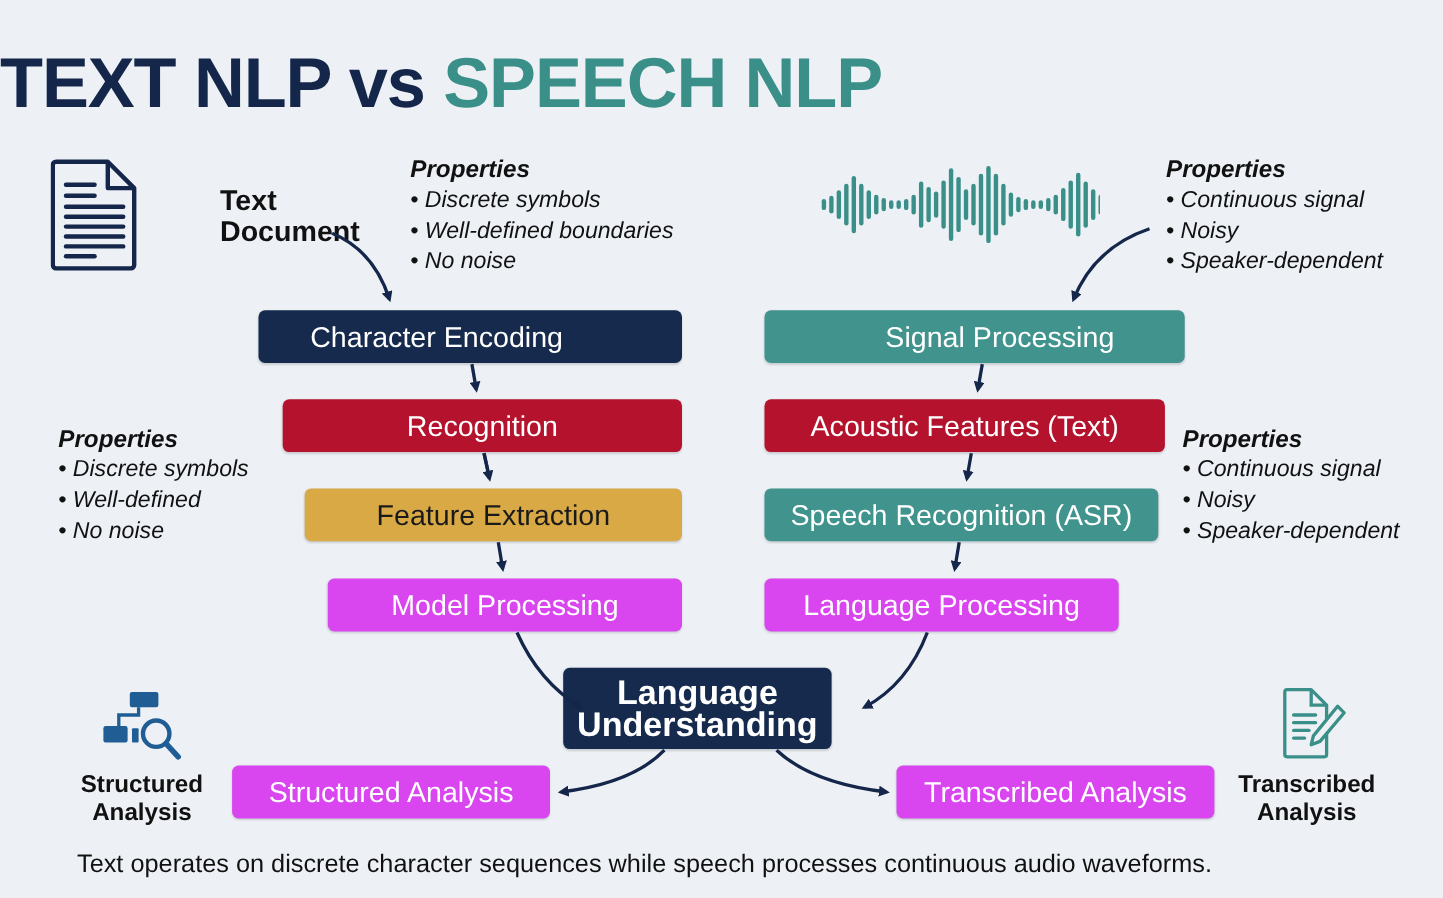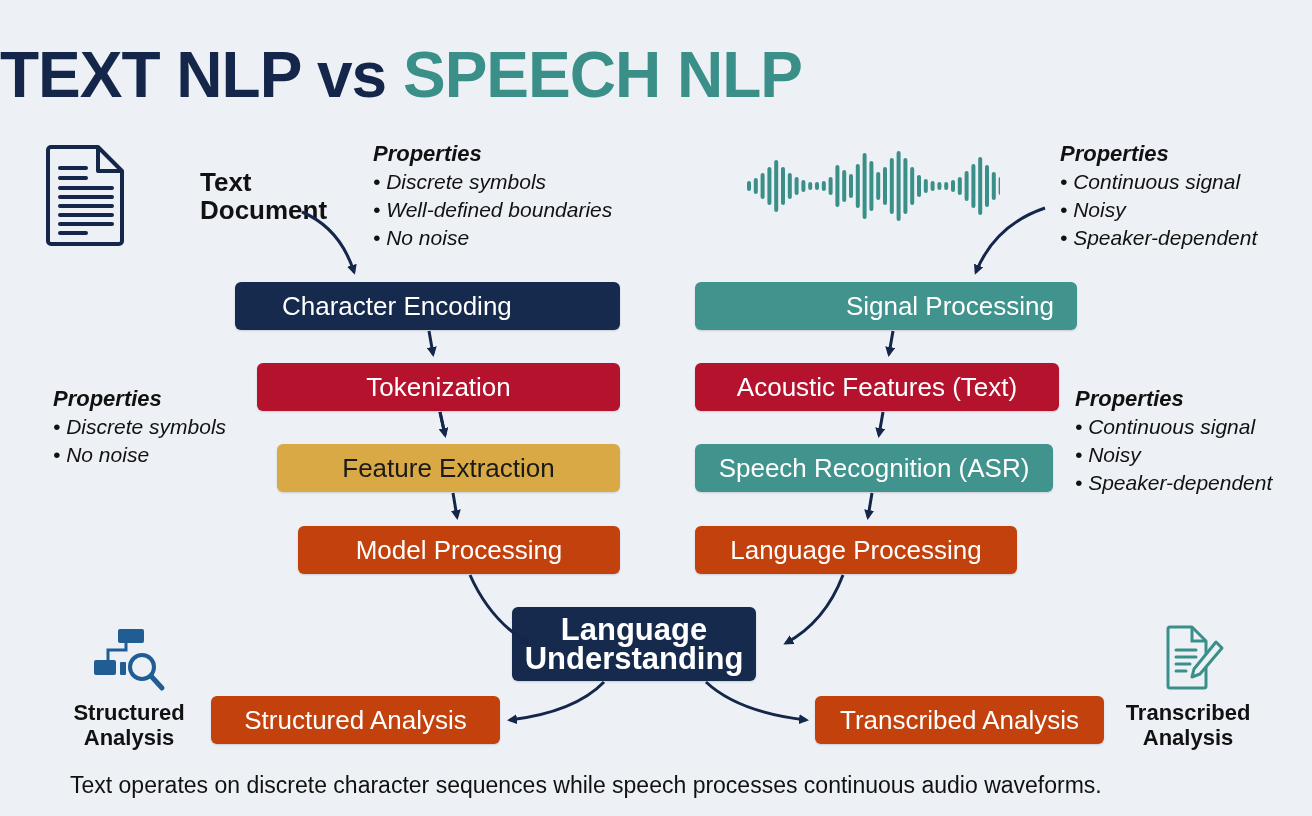--- a/index.html
+++ b/index.html
@@ -5,21 +5,21 @@
   html, body { margin:0; padding:0; }
   body { width:1312px; height:816px; background:#edf1f6; position:relative; overflow:hidden; font-family:"Liberation Sans", sans-serif; color:#111; }
   .abs { position:absolute; }
   .title { left:0; top:38px; width:1312px; text-align:left; font-size:64px; font-weight:bold; letter-spacing:-1px; }
   .title .t1 { color:#14264a; }
   .title .t2 { color:#3b8f89; }
   .box { position:absolute; border-radius:6px; color:#fff; font-size:26px; display:flex; align-items:center; justify-content:center; box-shadow:0 1px 2px rgba(0,0,0,0.15); }
   .navy { background:#152a4c; }
   .red { background:#b5122e; }
   .gold { background:#d9a946; color:#1a1a1a; }
-  .blue { background:#c2410c; }
+  .blue { background:#d946ef; }
   .teal { background:#41938d; }
   .props { position:absolute; font-size:21px; line-height:28px;font-style:italic; }
   .props .ph { font-weight:bold; font-size:22px; }
   .props .li::before { content:"\2022\00a0"; }
   .lbl { position:absolute; font-weight:bold; font-size:26px; line-height:28px;margin-left:48px; }
   .sublbl { position:absolute; font-weight:bold; font-size:22px; line-height:25px; text-align:center; }
   .caption { position:absolute; left:70px; top:772px; font-size:23px; }
   svg.overlay { position:absolute; left:0; top:0; pointer-events:none; }
 </style>
 </head>
@@ -102,36 +102,37 @@
 <div class="props" style="left:1060px;top:140px">
   <div class="ph">Properties</div>
   <div class="li">Continuous signal</div>
   <div class="li">Noisy</div>
   <div class="li">Speaker-dependent</div>
 </div>
 
 <div class="props" style="left:53px;top:385px">
   <div class="ph">Properties</div>
   <div class="li">Discrete symbols</div>
+  <div class="li">Well-defined</div>
   <div class="li">No noise</div>
 </div>
 
 <div class="props" style="left:1075px;top:385px">
   <div class="ph">Properties</div>
   <div class="li">Continuous signal</div>
   <div class="li">Noisy</div>
   <div class="li">Speaker-dependent</div>
 </div>
 
 <div class="box navy" style="left:235px;top:282px;width:385px;height:48px;justify-content:flex-start;padding-left:47px;box-sizing:border-box">Character Encoding</div>
-<div class="box red" style="left:257px;top:363px;width:363px;height:48px">Tokenization</div>
+<div class="box red" style="left:257px;top:363px;width:363px;height:48px">Recognition</div>
 <div class="box gold" style="left:277px;top:444px;width:343px;height:48px">Feature Extraction</div>
 <div class="box blue" style="left:298px;top:526px;width:322px;height:48px">Model Processing</div>
 
-<div class="box teal" style="left:695px;top:282px;width:382px;height:48px;justify-content:flex-end;padding-right:23px;box-sizing:border-box">Signal Processing</div>
+<div class="box teal" style="left:695px;top:282px;width:382px;height:48px;justify-content:flex-end;padding-right:64px;box-sizing:border-box">Signal Processing</div>
 <div class="box red" style="left:695px;top:363px;width:364px;height:48px">Acoustic Features (Text)</div>
 <div class="box teal" style="left:695px;top:444px;width:358px;height:48px">Speech Recognition (ASR)</div>
 <div class="box blue" style="left:695px;top:526px;width:322px;height:48px">Language Processing</div>
 
 <div class="box navy" style="left:512px;top:607px;width:244px;height:74px;flex-direction:column;font-weight:bold;font-size:31px;line-height:29px">
   <div>Language</div>
   <div>Understanding</div>
 </div>
 
 <div class="box blue" style="left:211px;top:696px;width:289px;height:48px">Structured Analysis</div>

